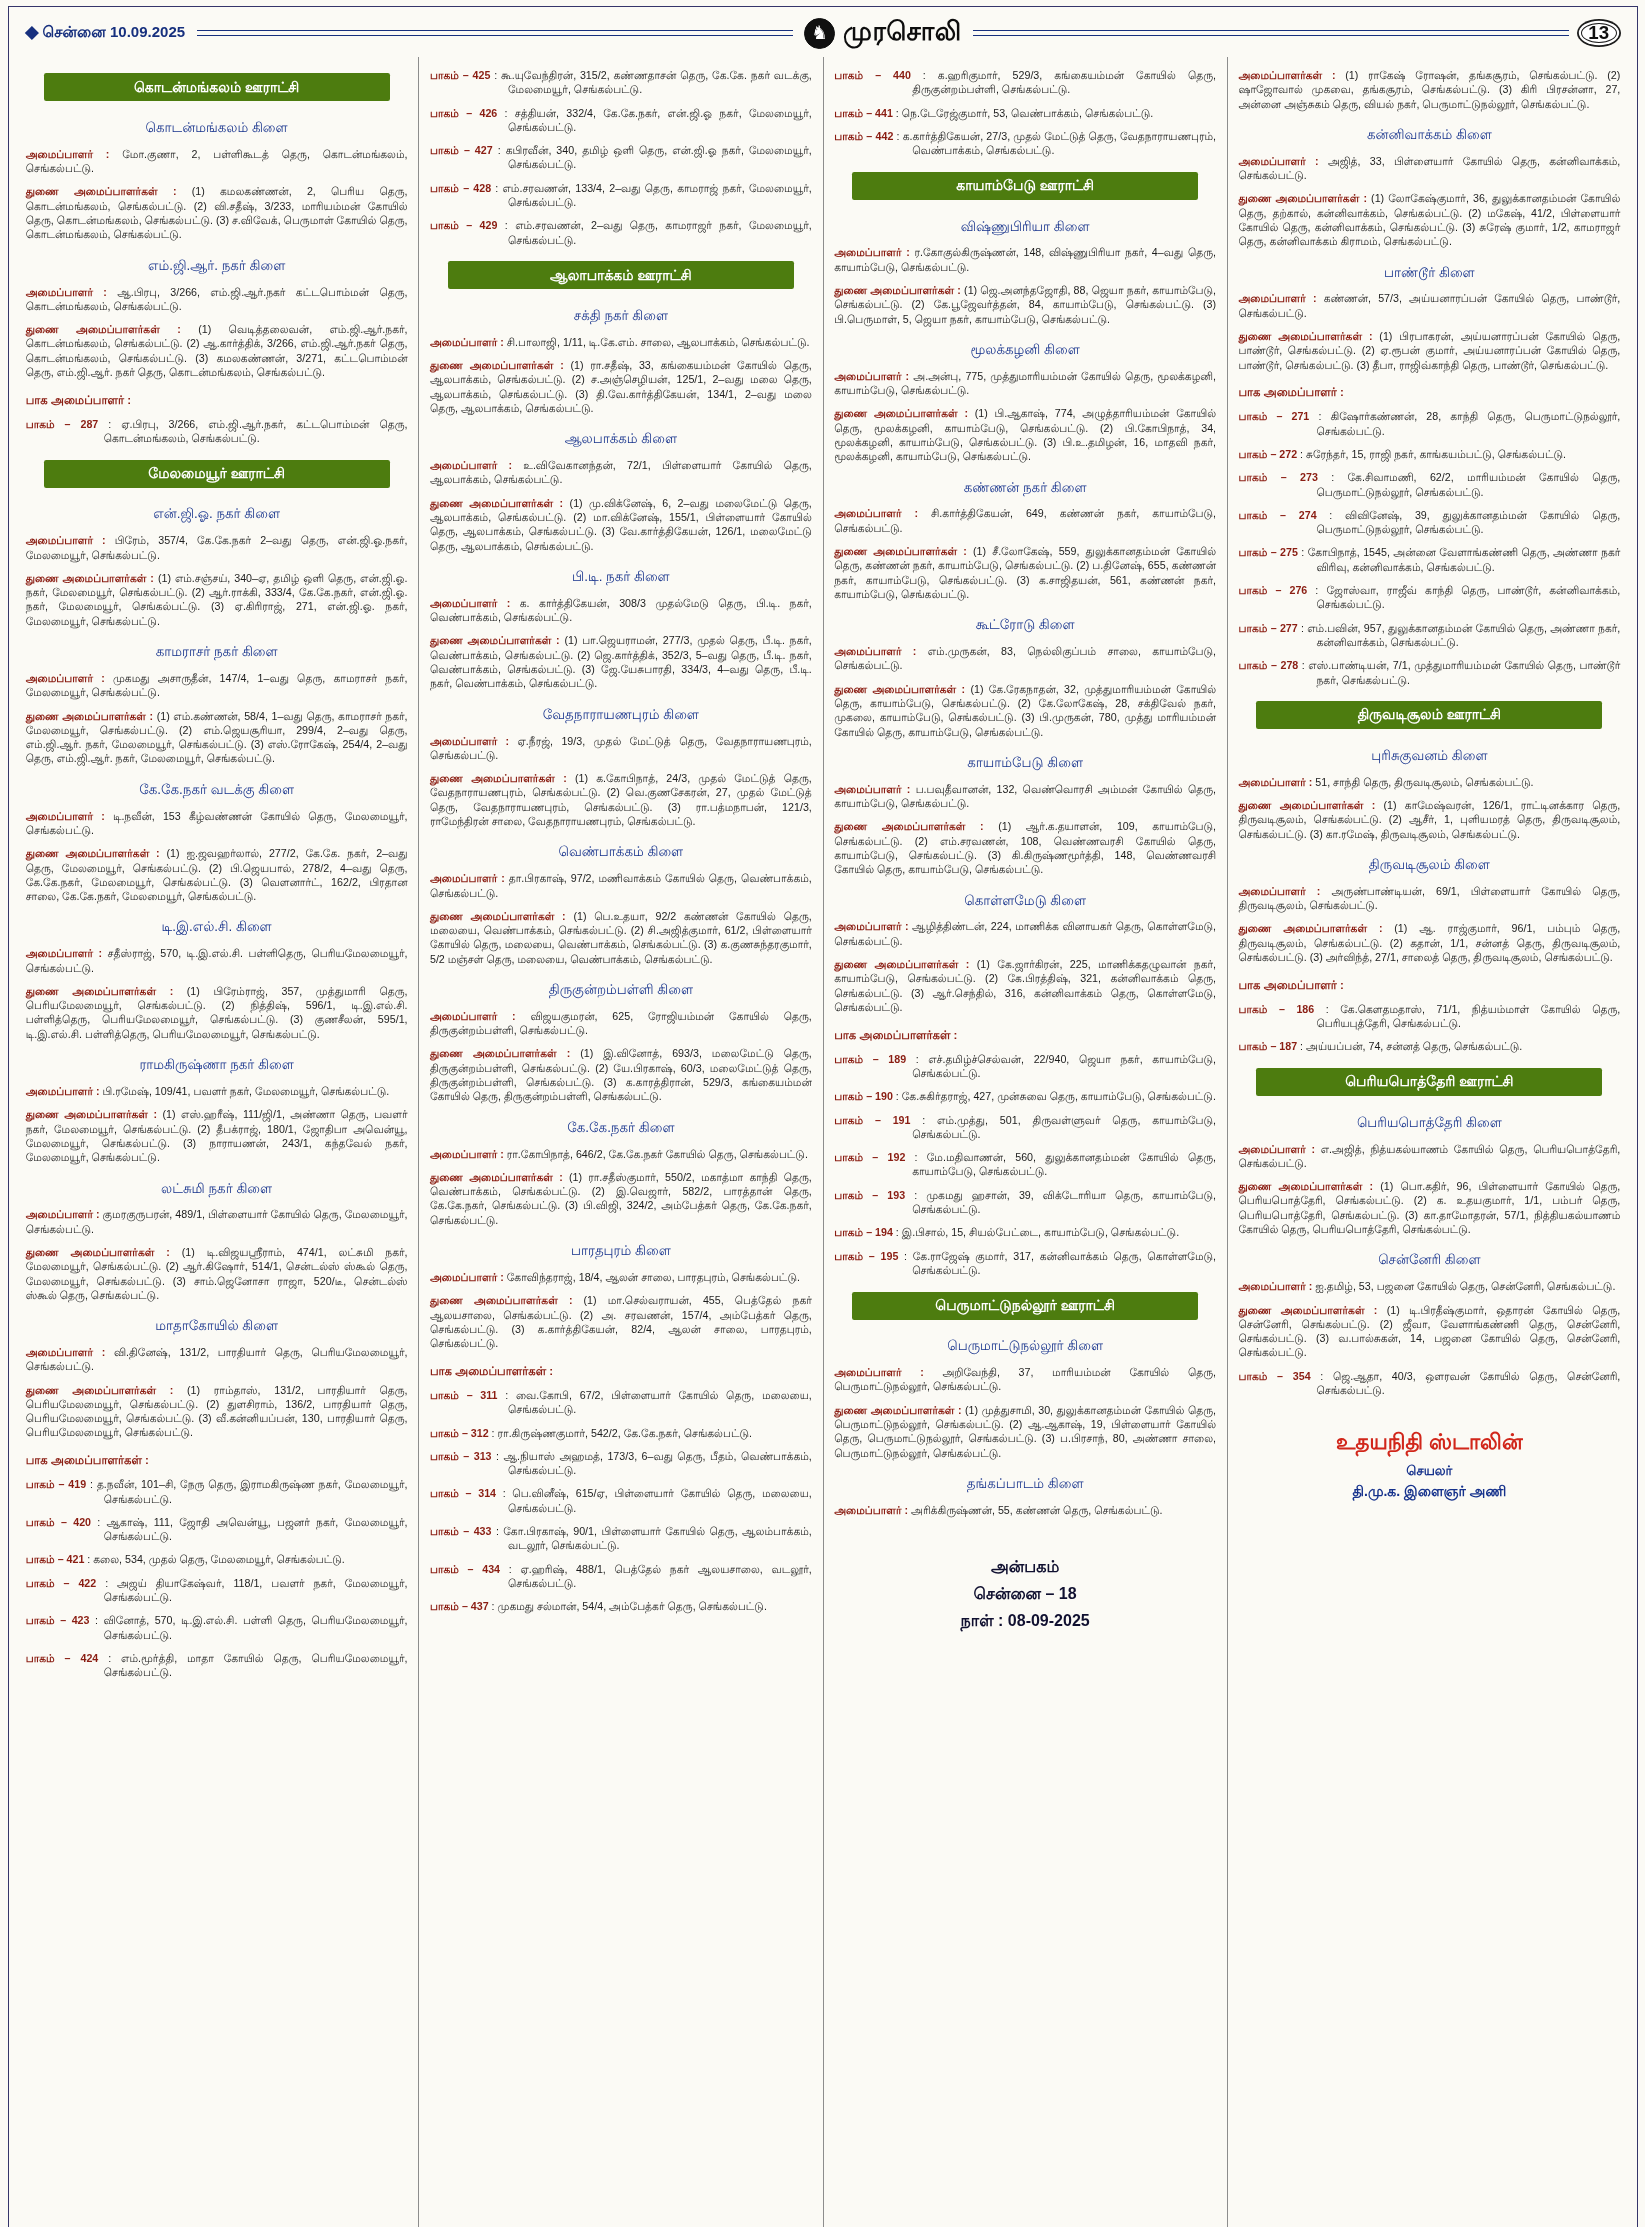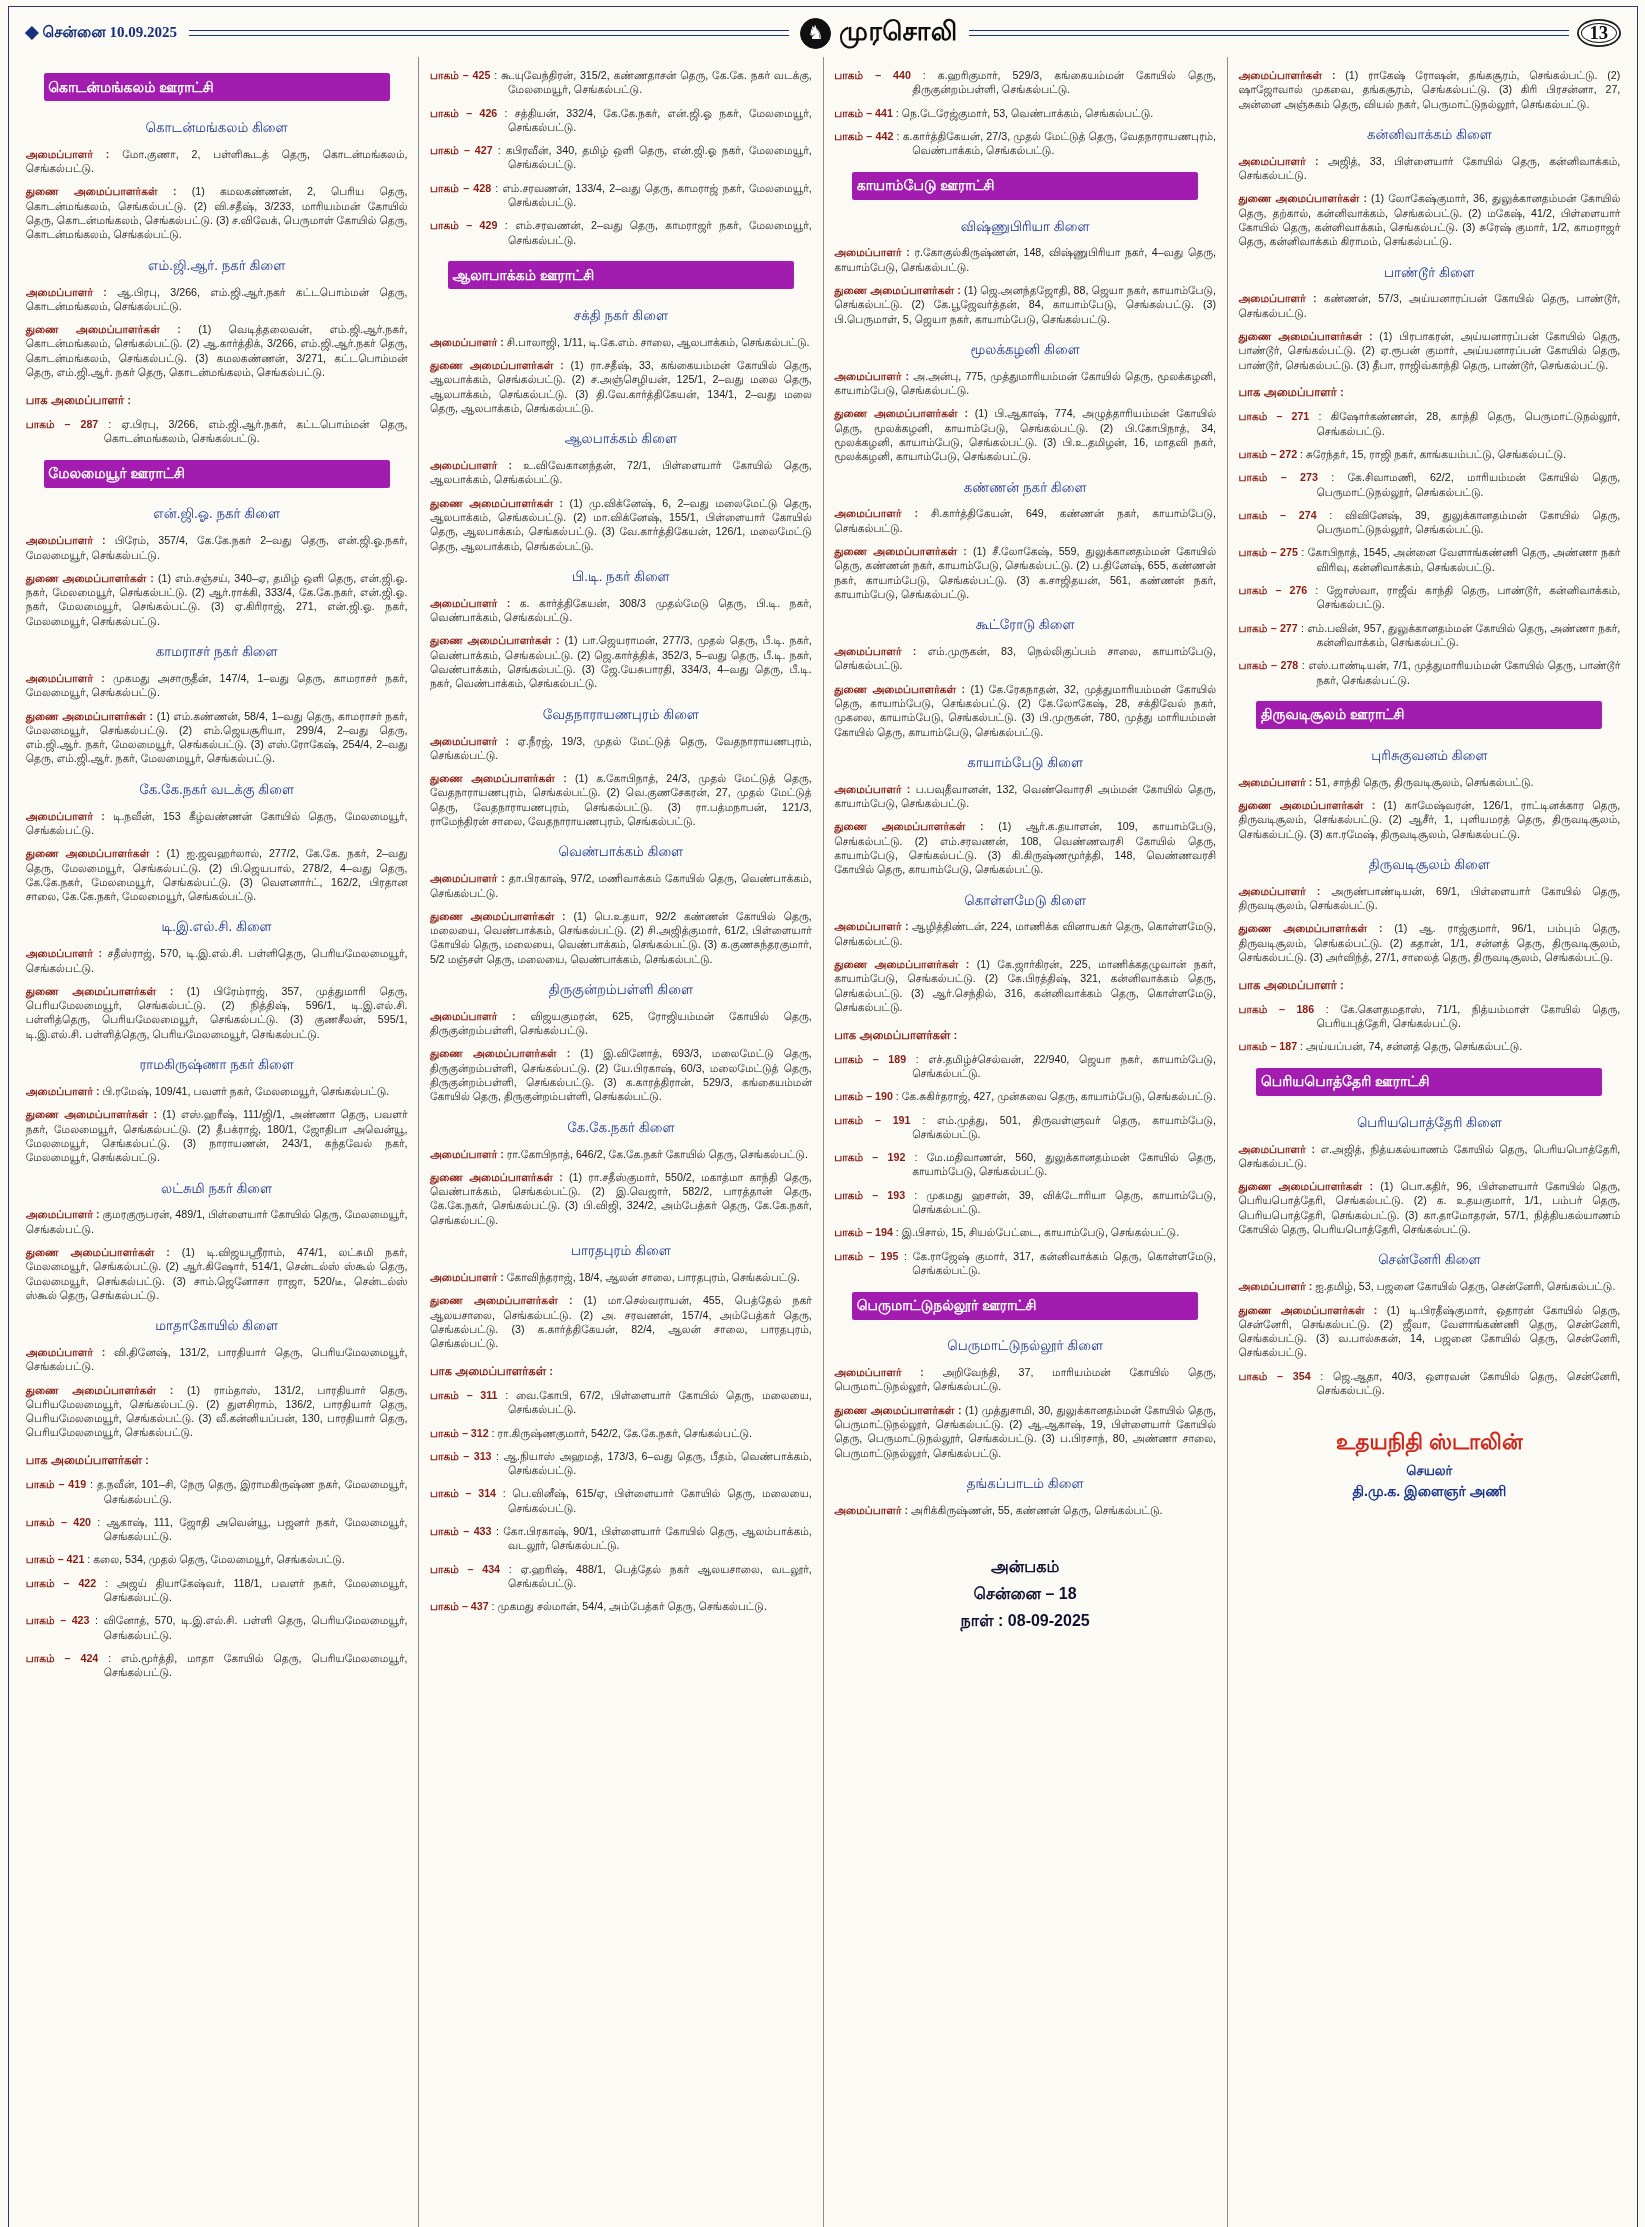--- a/index.html
+++ b/index.html
@@ -12,21 +12,21 @@
   }
   .page { position:absolute; inset:0; padding:11.6px 15px 13.4px; }
   .frame {
     position:absolute; inset:6.2px 8px;
     border:1.8px solid #35356a;
     pointer-events:none;
   }
   
   .masthead-row {
     display:flex; align-items:center; gap:11.6px;
-    height:43px; padding:0 11.6px; margin-bottom:2.7px;font-family:Liberation Serif, serif;
+    height:43px; padding:0 11.6px; margin-bottom:2.7px;
   }
   .date-box {
     display:flex; align-items:center; gap:6.2px;
     font-weight:bold; font-size:15px; color:#17307e; white-space:nowrap;
   }
   .orn { width:9.8px; height:9.8px; background:#17307e; transform:rotate(45deg); }
   .rule { flex:1; height:5.3px; border-top:1.8px solid #17307e; border-bottom:1.8px solid #17307e; }
   .brand { display:flex; align-items:center; gap:8px; }
   .logo {
     width:31px; height:31px; border-radius:50%; background:#101010;
@@ -43,22 +43,22 @@
   }
   
   .columns { display:flex; min-height:2504px; }
   .col {
     flex:1 1 0; padding:6.2px 10.7px 13.4px;
     border-right:0.9px solid #8d8d8d;
     display:flex; flex-direction:column;
   }
   .col:last-child { border-right:none; }
   .section-head {
-    background:#a21caf; color:#ffffff; font-weight:bold;
-    font-size:14px; line-height:1.25;
+    background:#4d7c0f; color:#ffffff; font-weight:bold;
+    text-align:center; font-size:14px; line-height:1.25;
     padding:5.3px 4.5px; margin:9.8px 18px 7.1px; border-radius:2.2px;
   }
   .branch-head {
     color:#16328c; font-weight:normal; text-align:center;
     font-size:13.4px; margin:11.6px 0 5.3px;
   }
   .sub-head {
     font-weight:bold; color:#8a1d12; font-size:11.6px; margin:9px 0 4.5px;
   }
   .para {

